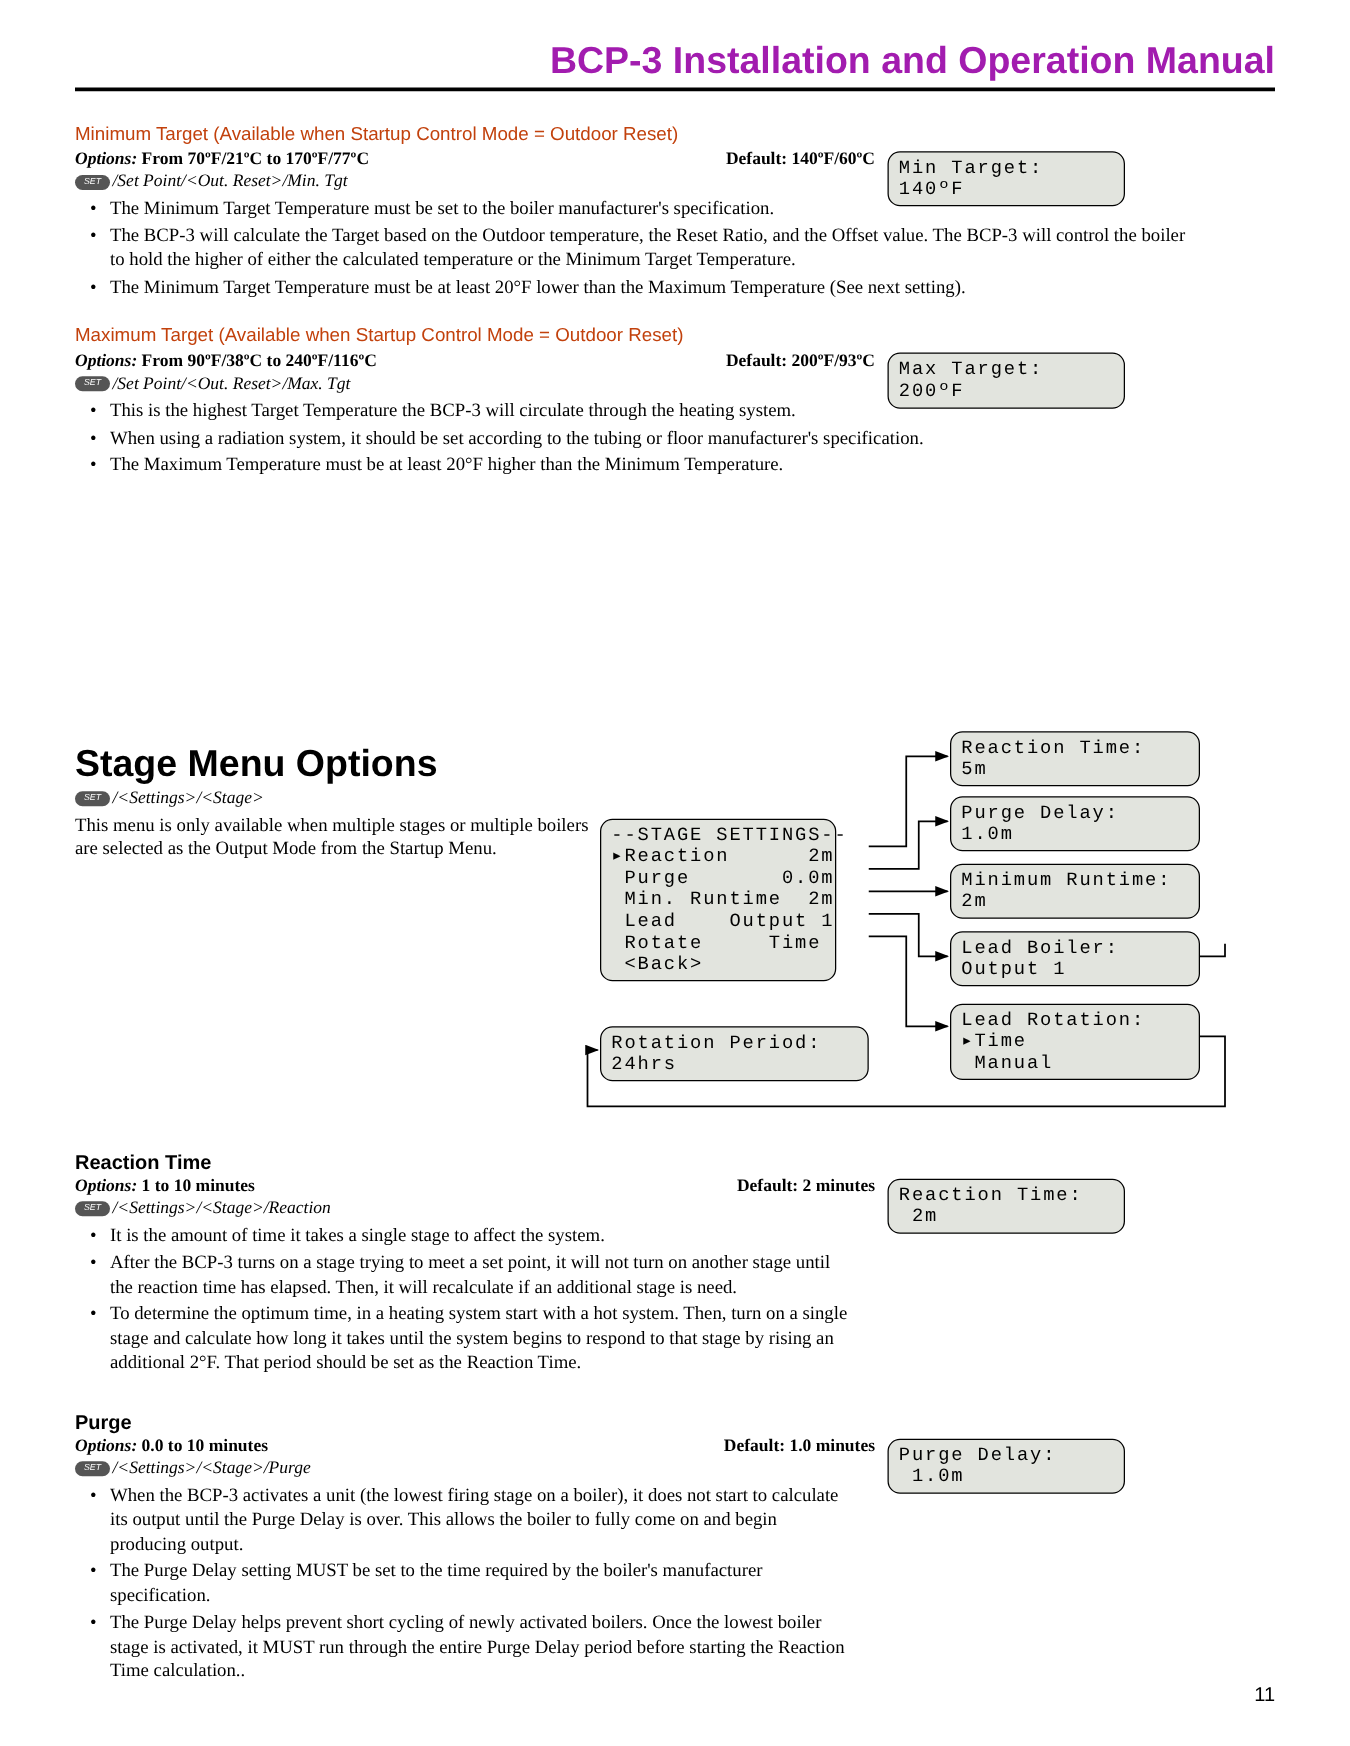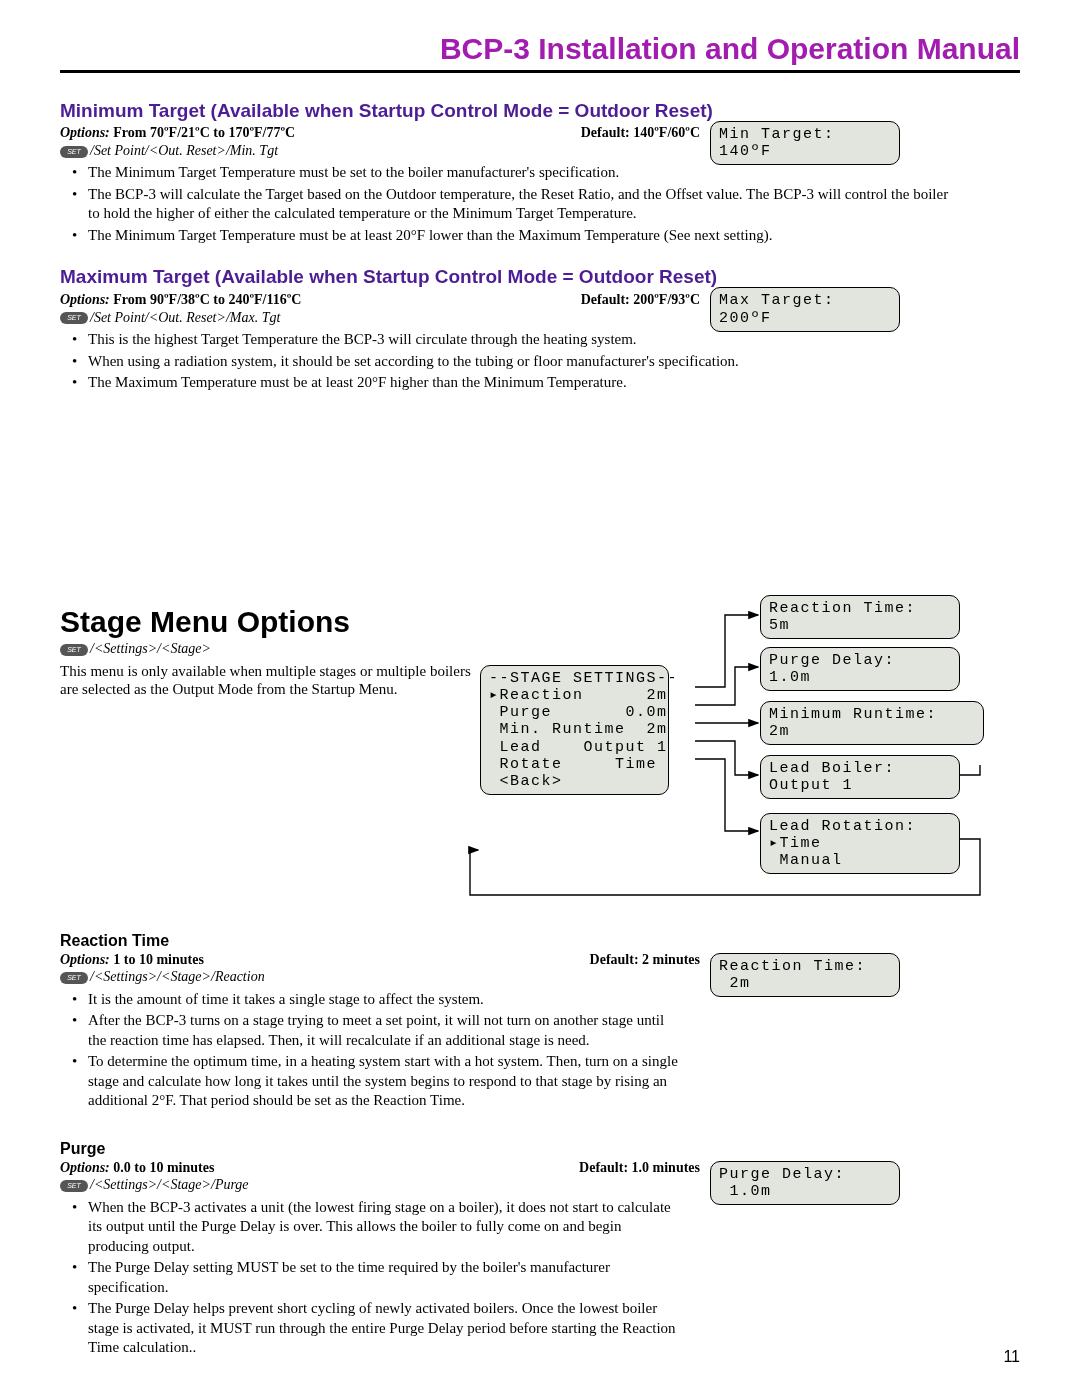--- a/index.html
+++ b/index.html
@@ -18,23 +18,23 @@
     font-family: Arial, Helvetica, sans-serif;
     font-size: 30px;
     font-weight: bold;
     color: #a21caf;
     border-bottom: 3px solid #000;
     padding-bottom: 2px;
     margin-bottom: 26px;
   }
   h2.section-h {
     font-family: Arial, Helvetica, sans-serif;
-    font-size: 19px;
-    font-weight: bold;
-    color: #4c1d95;
+    font-size: 15px;
+    font-weight: normal;
+    color: #c2410c;
     margin-bottom: 2px;
   }
   .opts-row {
     display: flex;
     justify-content: space-between;
     width: 640px;
     font-size: 14px;
   }
   .opts-row .opts b { font-style: normal; }
   .opts-row .opts { }
@@ -171,25 +171,27 @@
 
 <div class="block" style="min-height:300px">
   <div class="menu-diagram">
     <div class="lcd" style="top:70px;left:0;width:189px">--STAGE SETTINGS--
 ▸Reaction      2m
  Purge       0.0m
  Min. Runtime  2m
  Lead    Output 1
  Rotate     Time
  &lt;Back&gt;</div>
+    <div class="lcd" style="top:236px;left:0;width:215px">Rotation Period:
+24hrs</div>
     <div class="lcd" style="top:0;left:280px;width:200px">Reaction Time:
 5m</div>
     <div class="lcd" style="top:52px;left:280px;width:200px">Purge Delay:
 1.0m</div>
-    <div class="lcd" style="top:106px;left:280px;width:224px">Minimum Runtime:
+    <div class="lcd" style="top:106px;left:280px;width:200px">Minimum Runtime:
 2m</div>
     <div class="lcd" style="top:160px;left:280px;width:200px">Lead Boiler:
 Output 1</div>
     <div class="lcd" style="top:218px;left:280px;width:200px">Lead Rotation:
 ▸Time
  Manual</div>
     <svg class="arrows" width="540" height="300">
       <defs>
         <marker id="ah" markerWidth="8" markerHeight="8" refX="7" refY="3" orient="auto">
           <path d="M0,0 L8,3 L0,6 Z" fill="#000"></path>

